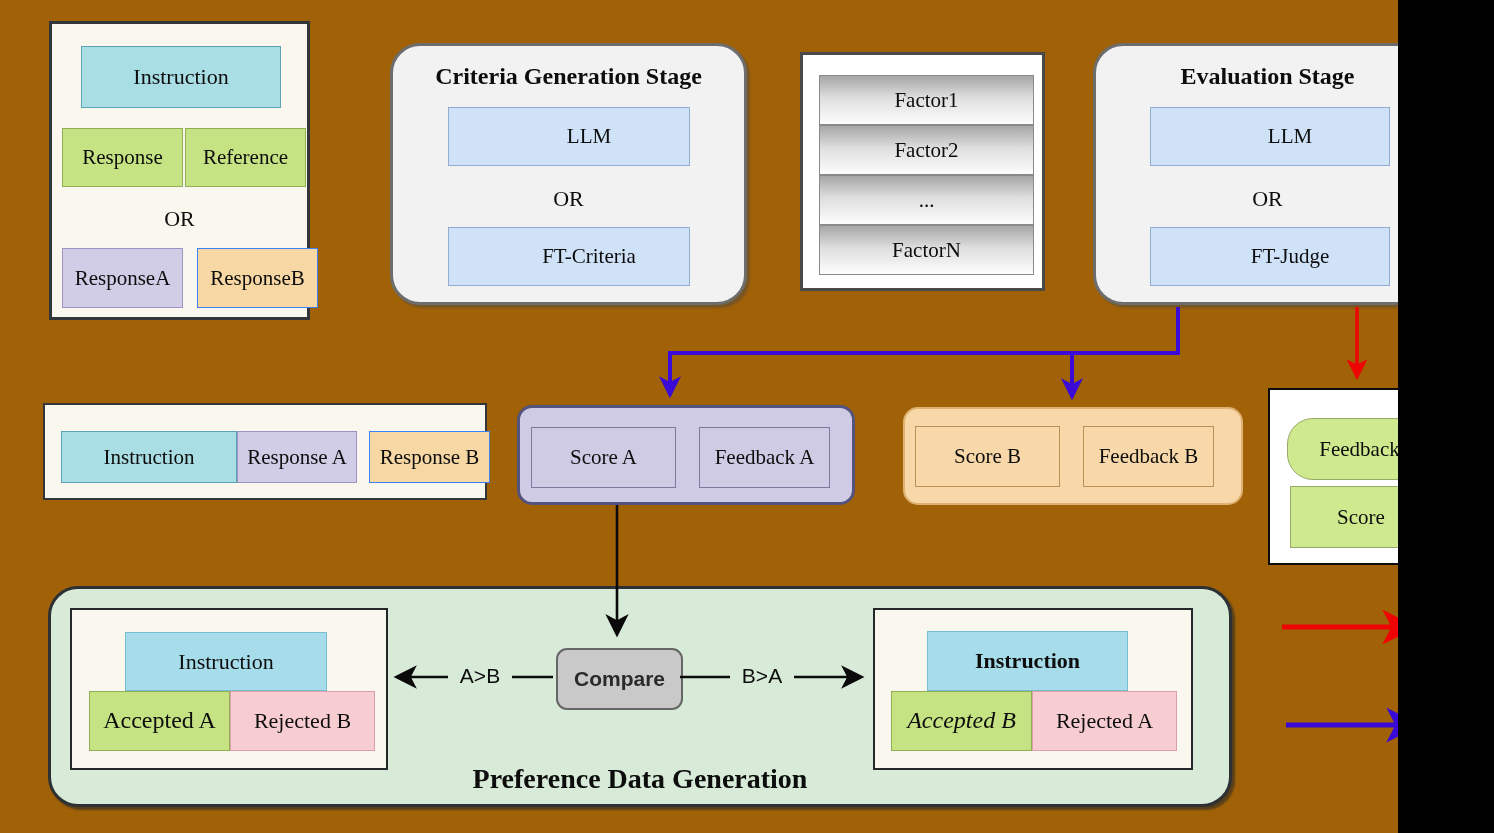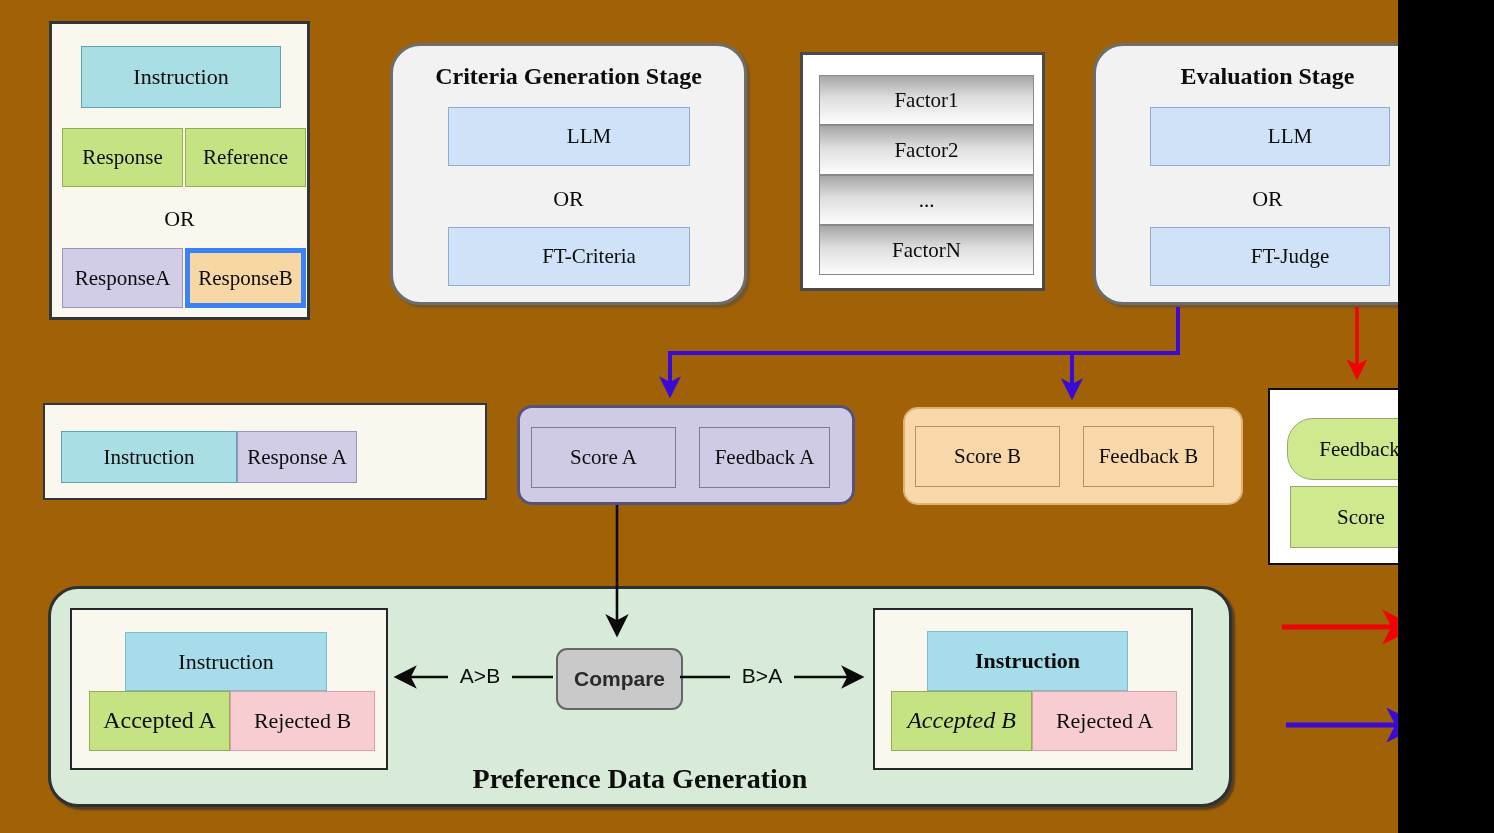--- a/index.html
+++ b/index.html
@@ -10,21 +10,21 @@
   .panel{position:absolute;box-sizing:border-box;}
   .or-label{position:absolute;display:flex;align-items:center;justify-content:center;font-size:22px;}
 
   
   .cream{background:#faf7ee;border:3px solid #32363b;}
   .cyan{background:#a9dee4;border:1px solid #5ba4b4;}
   .cyan2{background:#a7dcea;border:1px solid #79bdd1;}
   .green{background:#c5e383;border:1px solid #93ad53;}
   .greenlt{background:#cfe98e;border:1px solid #9aa96b;}
   .lav{background:#d1cde7;border:1px solid #9b94c2;}
-  .orangec{background:#f7d7a3;border:5px solid #3b82f6;}
+  .orangec{background:#f7d7a3;border:1px solid #3b82f6;margin-left:12px;}
   .pink{background:#f8cdd2;border:1px solid #dba0a8;}
   .bluec{background:#cfe2f8;border:1.5px solid #8fadce;padding-left:40px;}
   .stage{background:#f2f2f2;border:3px solid #6d6d6d;border-radius:30px;box-shadow:3px 3px 2px rgba(70,70,70,0.45);}
   .s-title{position:absolute;left:0;top:12px;width:100%;height:36px;display:flex;align-items:center;justify-content:center;
            font-weight:bold;font-size:24px;}
   .s-or{position:absolute;left:0;top:133px;width:100%;height:40px;display:flex;align-items:center;justify-content:center;font-size:22px;}
 
   
   .b-input{left:49px;top:21px;width:261px;height:299px;}
   .b-input .c-inst{left:29px;top:22px;width:200px;height:62px;font-size:22px;}
@@ -122,20 +122,21 @@
   <div class="panel stage b-eval">
     <div class="s-title">Evaluation Stage</div>
     <div class="cell bluec s-llm">LLM</div>
     <div class="s-or">OR</div>
     <div class="cell bluec s-ft">FT-Judge</div>
   </div>
 
   <div class="panel cream b-pair">
     <div class="cell cyan c-inst">Instruction</div>
     <div class="cell lav c-ra">Response A</div>
+    <div class="cell orangec c-rb">Response B</div>
   </div>
 
   <div class="panel p-a">
     <div class="cell i-score">Score A</div>
     <div class="cell i-fb">Feedback A</div>
   </div>
 
   <div class="panel p-b">
     <div class="cell i-score">Score B</div>
     <div class="cell i-fb">Feedback B</div>

